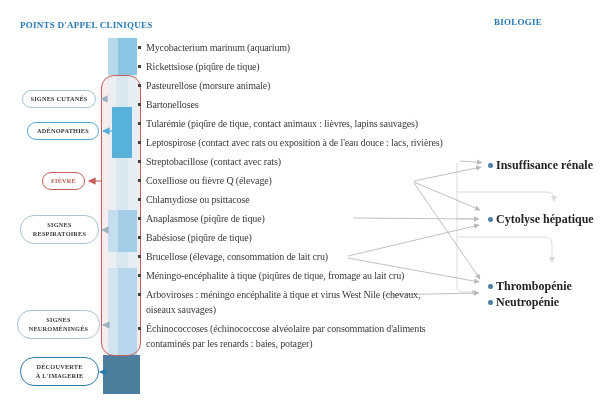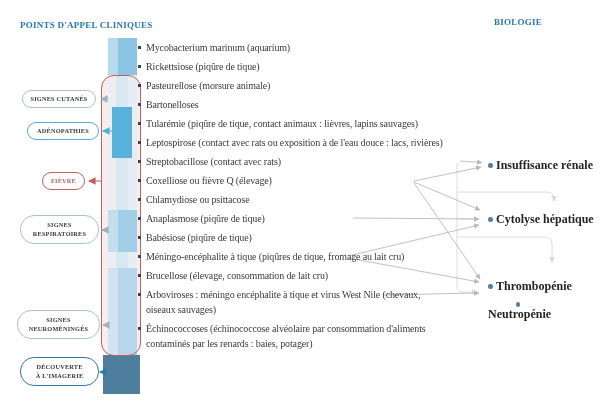--- a/index.html
+++ b/index.html
@@ -59,21 +59,21 @@
   .sq{
     position:absolute;left:5px;top:6px;width:3.2px;height:3.2px;background:#3f3f3f;
   }
 
   
   .bio-item{
     position:absolute;z-index:3;left:488px;display:flex;align-items:center;
     font-size:12px;font-weight:bold;color:#252525;white-space:nowrap;
   }
   .bio-dot{width:4.5px;height:4.5px;border-radius:50%;background:#4f81a6;margin-right:3.5px;flex:none;}
-  .bio-1{top:158px;} .bio-2{top:212px;} .bio-3{top:279px;} .bio-4{top:302px;flex-direction:column;}
+  .bio-1{top:158px;} .bio-2{top:212px;} .bio-3{top:279px;} .bio-4{top:295px;}
 
   .overlay{position:absolute;z-index:2;left:0;top:0;pointer-events:none;}
 </style>
 </head>
 <body>
 
 <div class="canvas">
 
   <div class="col-title left">POINTS D'APPEL CLINIQUES</div>
   <div class="col-title right">BIOLOGIE</div>
@@ -153,22 +153,22 @@
     <li><span class="sq"></span><span>Rickettsiose (piqûre de tique)</span></li>
     <li><span class="sq"></span><span>Pasteurellose (morsure animale)</span></li>
     <li><span class="sq"></span><span>Bartonelloses</span></li>
     <li><span class="sq"></span><span>Tularémie (piqûre de tique, contact animaux : lièvres, lapins sauvages)</span></li>
     <li><span class="sq"></span><span>Leptospirose (contact avec rats ou exposition à de l'eau douce : lacs, rivières)</span></li>
     <li><span class="sq"></span><span>Streptobacillose (contact avec rats)</span></li>
     <li><span class="sq"></span><span>Coxelliose ou fièvre Q (élevage)</span></li>
     <li><span class="sq"></span><span>Chlamydiose ou psittacose</span></li>
     <li><span class="sq"></span><span>Anaplasmose (piqûre de tique)</span></li>
     <li><span class="sq"></span><span>Babésiose (piqûre de tique)</span></li>
+    <li><span class="sq"></span><span>Brucellose (élevage, consommation de lait cru)</span></li>
     <li><span class="sq"></span><span>Méningo-encéphalite à tique (piqûres de tique, fromage au lait cru)</span></li>
-    <li><span class="sq"></span><span>Brucellose (élevage, consommation de lait cru)</span></li>
     <li><span class="sq"></span><span>Arboviroses : méningo encéphalite à tique et virus West Nile (chevaux,
 oiseaux sauvages)</span></li>
     <li><span class="sq"></span><span>Échinococcoses (échinococcose alvéolaire par consommation d'aliments
 contaminés par les renards : baies, potager)</span></li>
   </ul>
 
   <div class="bio-item bio-1">
     <span class="bio-dot"></span>
     <span>Insuffisance rénale</span>
   </div>

